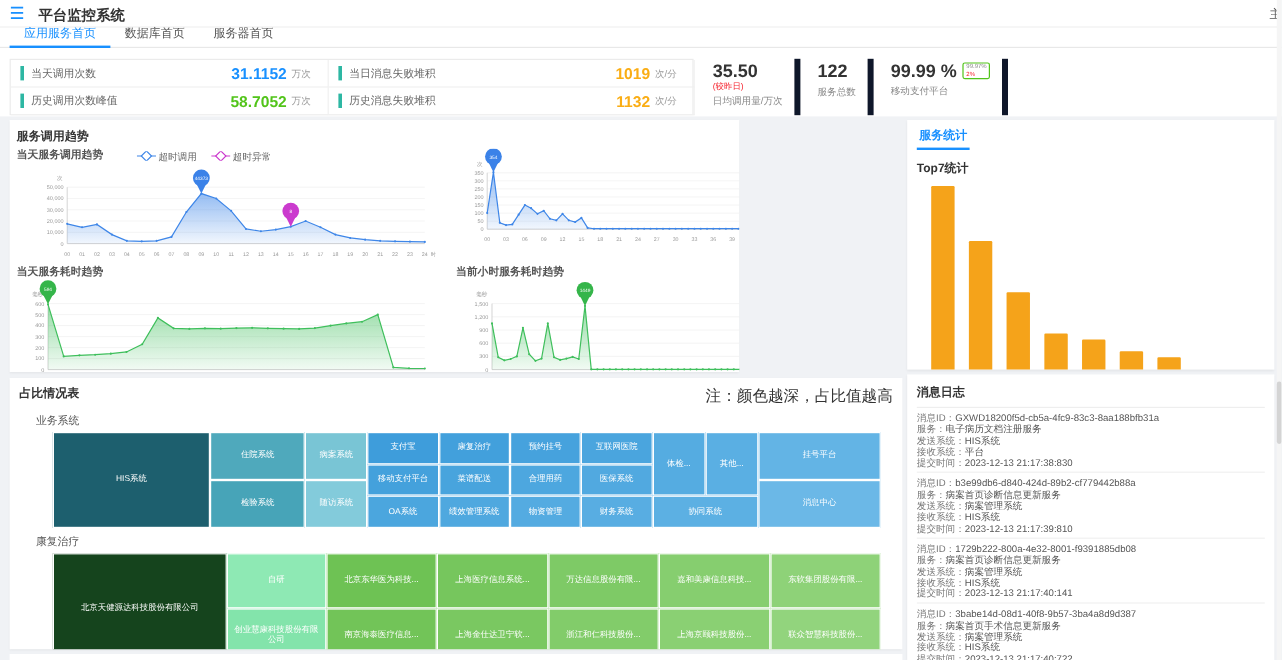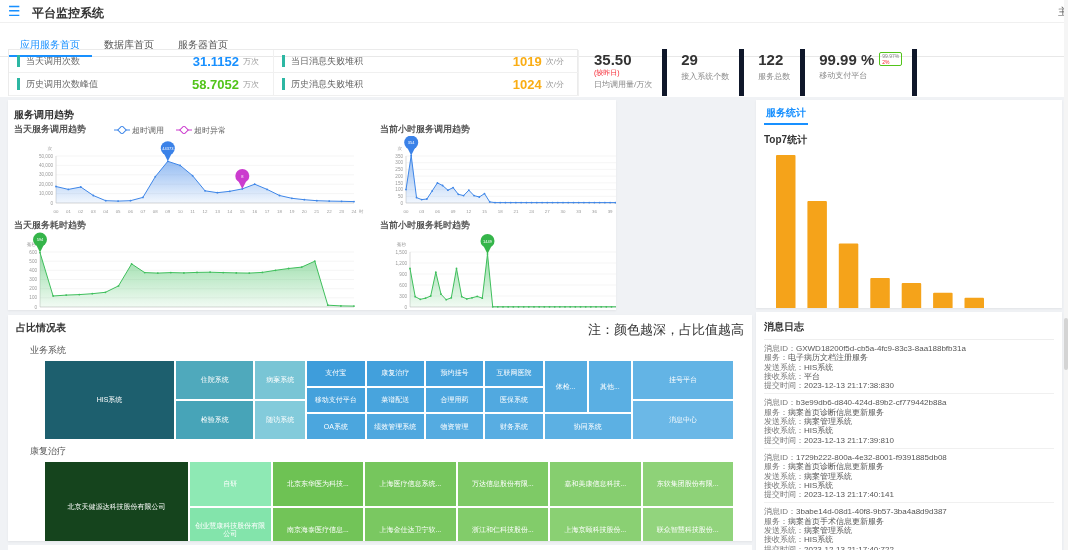--- a/index.html
+++ b/index.html
@@ -7,21 +7,21 @@
     font-family:"Liberation Sans","DejaVu Sans",sans-serif; }
   .screen { position:relative; width:1068px; height:550px; }
 
   
   .topzone { position:absolute; left:0; top:0; width:1068px; height:97px; background:#fff; }
   .topbar { position:absolute; left:0; top:0; width:1068px; height:23px; border-bottom:1px solid #f0f0f0; }
   .menu { position:absolute; left:8px; top:3px; color:#1890ff; font-size:14px; cursor:pointer; }
   .app-title { position:absolute; left:32px; top:5px; font-size:12px; font-weight:bold; color:#333; }
   .top-right-text { position:absolute; left:1058px; top:5px; font-size:10px; color:#555; }
 
-  .tabbar { position:absolute; left:0; top:33px; width:1068px; height:24px; border-bottom:1px solid #e8e8e8; display:flex; padding-left:8px; }
+  .tabbar { position:absolute; left:0; top:16px; width:1068px; height:24px; border-bottom:1px solid #e8e8e8; display:flex; padding-left:8px; }
   .tab { font-size:10px; color:#555; padding:5px 12px 0 12px; height:24px; cursor:pointer; }
   .tab.active { color:#1890ff; border-bottom:2px solid #1890ff; }
 
   
   .metrics { position:absolute; left:8px; top:49px; width:570px; height:47px;
     border:1px solid #ebebeb; display:grid; grid-template-columns:265px 305px; grid-template-rows:23px 23px; }
   .m-cell { display:flex; align-items:center; border-bottom:1px solid #f0f0f0; border-right:1px solid #f0f0f0; padding-left:8px; overflow:hidden; }
   .m-accent { width:3px; height:12px; background:#2db7a3; margin-right:6px; flex:none; }
   .m-label { font-size:9px; color:#666; flex:none; }
   .m-value { font-size:13px; font-weight:bold; margin-left:auto; margin-right:4px; }
@@ -105,33 +105,29 @@
         </div>
         <div class="m-cell">
           <span class="m-accent"></span>
           <span class="m-label">历史调用次数峰值</span>
           <span class="m-value" style="color: rgb(82, 196, 26);">58.7052</span>
           <span class="m-unit">万次</span>
         </div>
         <div class="m-cell">
           <span class="m-accent"></span>
           <span class="m-label">历史消息失败堆积</span>
-          <span class="m-value" style="color: rgb(250, 173, 20);">1024</span>
+          <span class="m-value" style="color: rgb(250, 173, 20);">1132</span>
           <span class="m-unit">次/分</span>
         </div>
       </div>
     <div class="kpis" id="kpis">
         <div class="kpi">
           <div><span class="kpi-value">35.50</span></div>
           <div class="kpi-sub">(较昨日)</div>
           <div class="kpi-label">日均调用量/万次</div>
-        </div>
-        <div class="kpi">
-          <div><span class="kpi-value">29</span></div>
-          <div class="kpi-label">接入系统个数</div>
         </div>
         <div class="kpi">
           <div><span class="kpi-value">122</span></div>
           <div class="kpi-label">服务总数</div>
         </div>
         <div class="kpi">
           <div class="kpi-rate">
             <span class="kpi-value">99.99 %</span>
             <span class="rate-badge">
               <span class="b1">99.97%</span>
@@ -243,23 +239,20 @@
               <circle cx="340.0" cy="65.6" r="0.9" fill="#3e86e8"></circle>
               <path d="M149.8,17.3L157.8,17.3L153.8,25.3Z" fill="#3b82e8"></path>
               <circle cx="153.8" cy="12.3" r="7" fill="#3b82e8"></circle>
               <text x="153.8" y="14" text-anchor="middle" font-size="4" fill="#fff">44373</text>
               <path d="M224.3,44.9L232.3,44.9L228.3,52.9Z" fill="#cb3bce"></path>
               <circle cx="228.3" cy="39.9" r="7" fill="#cb3bce"></circle>
               <text x="228.3" y="41.599999999999994" text-anchor="middle" font-size="4" fill="#fff">8</text>
             </svg></div>
         </div>
         <div class="chart-cell">
-          <div class="chart-head">
-            <span class="chart-title">当前小时服务调用趋势</span>
-          </div>
           <div><svg width="356" height="80" viewBox="0 0 356 80">
               <defs>
                 <linearGradient id="gc2" x1="0" y1="0" x2="0" y2="1">
                   <stop offset="0" stop-color="#3e86e8" stop-opacity="0.55"></stop>
                   <stop offset="1" stop-color="#3e86e8" stop-opacity="0.07"></stop>
                 </linearGradient>
               </defs>
               <line x1="26" y1="67.0" x2="340" y2="67.0" stroke="#efefef" stroke-width="0.6"></line>
               <line x1="26" y1="60.3" x2="340" y2="60.3" stroke="#efefef" stroke-width="0.6"></line>
               <line x1="26" y1="53.6" x2="340" y2="53.6" stroke="#efefef" stroke-width="0.6"></line>

